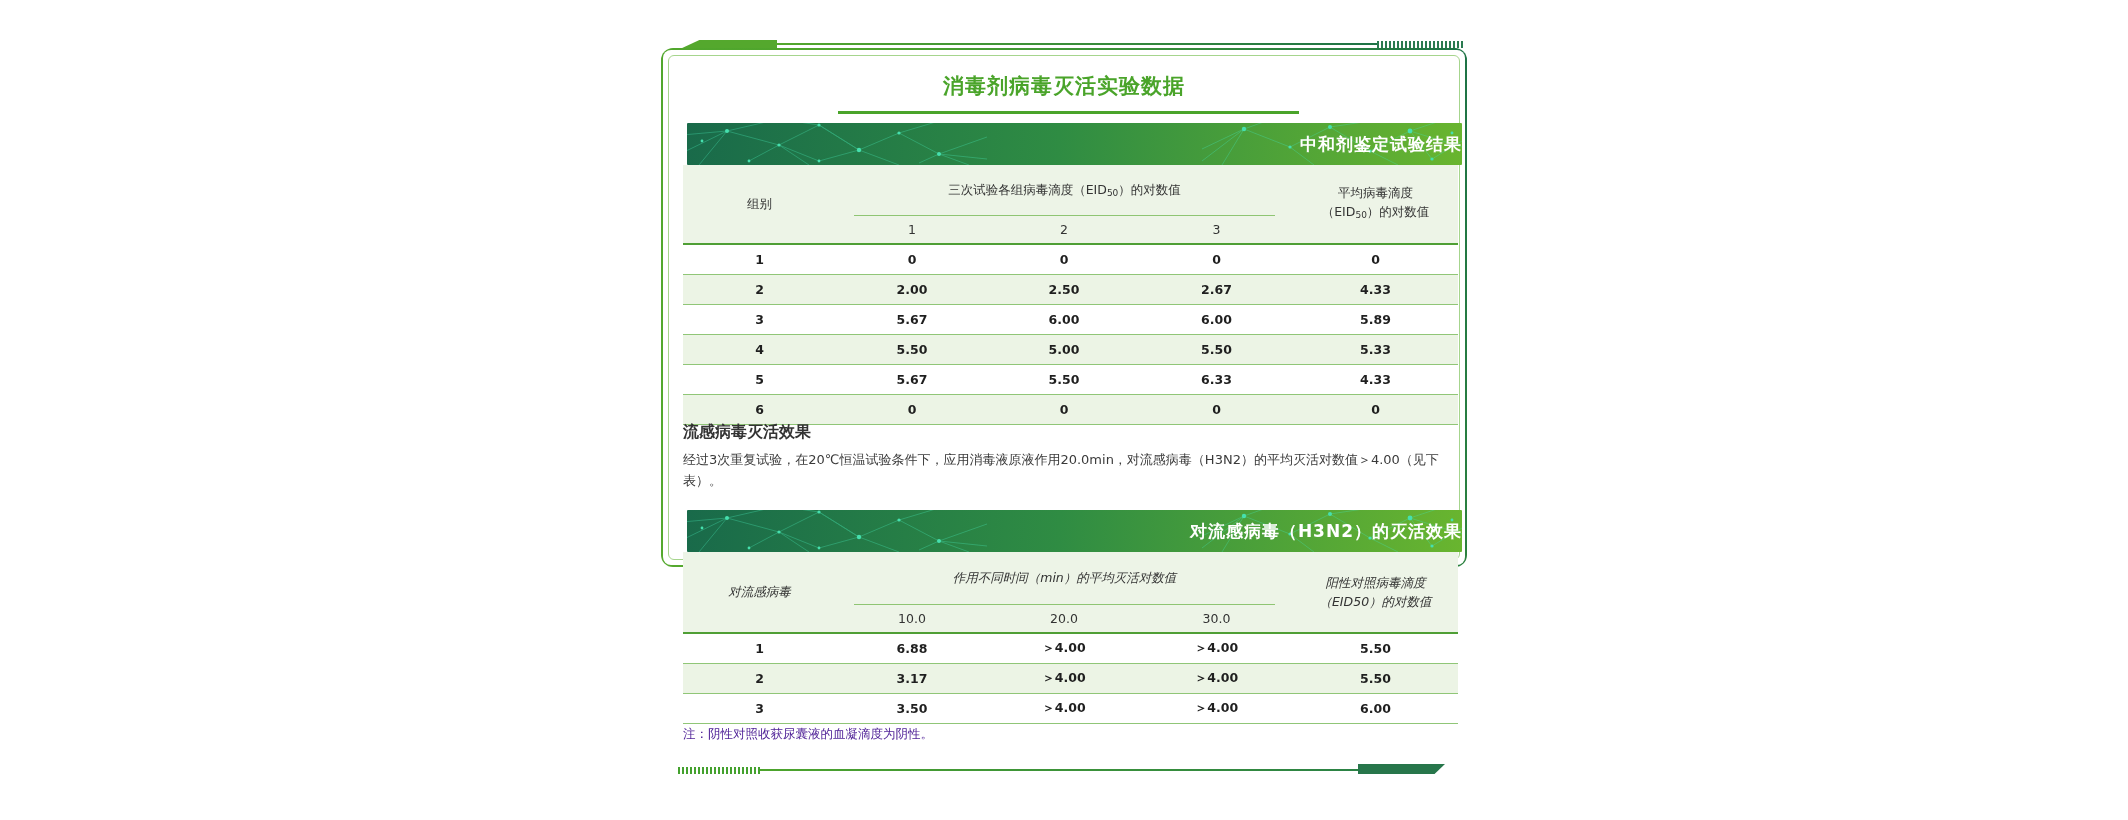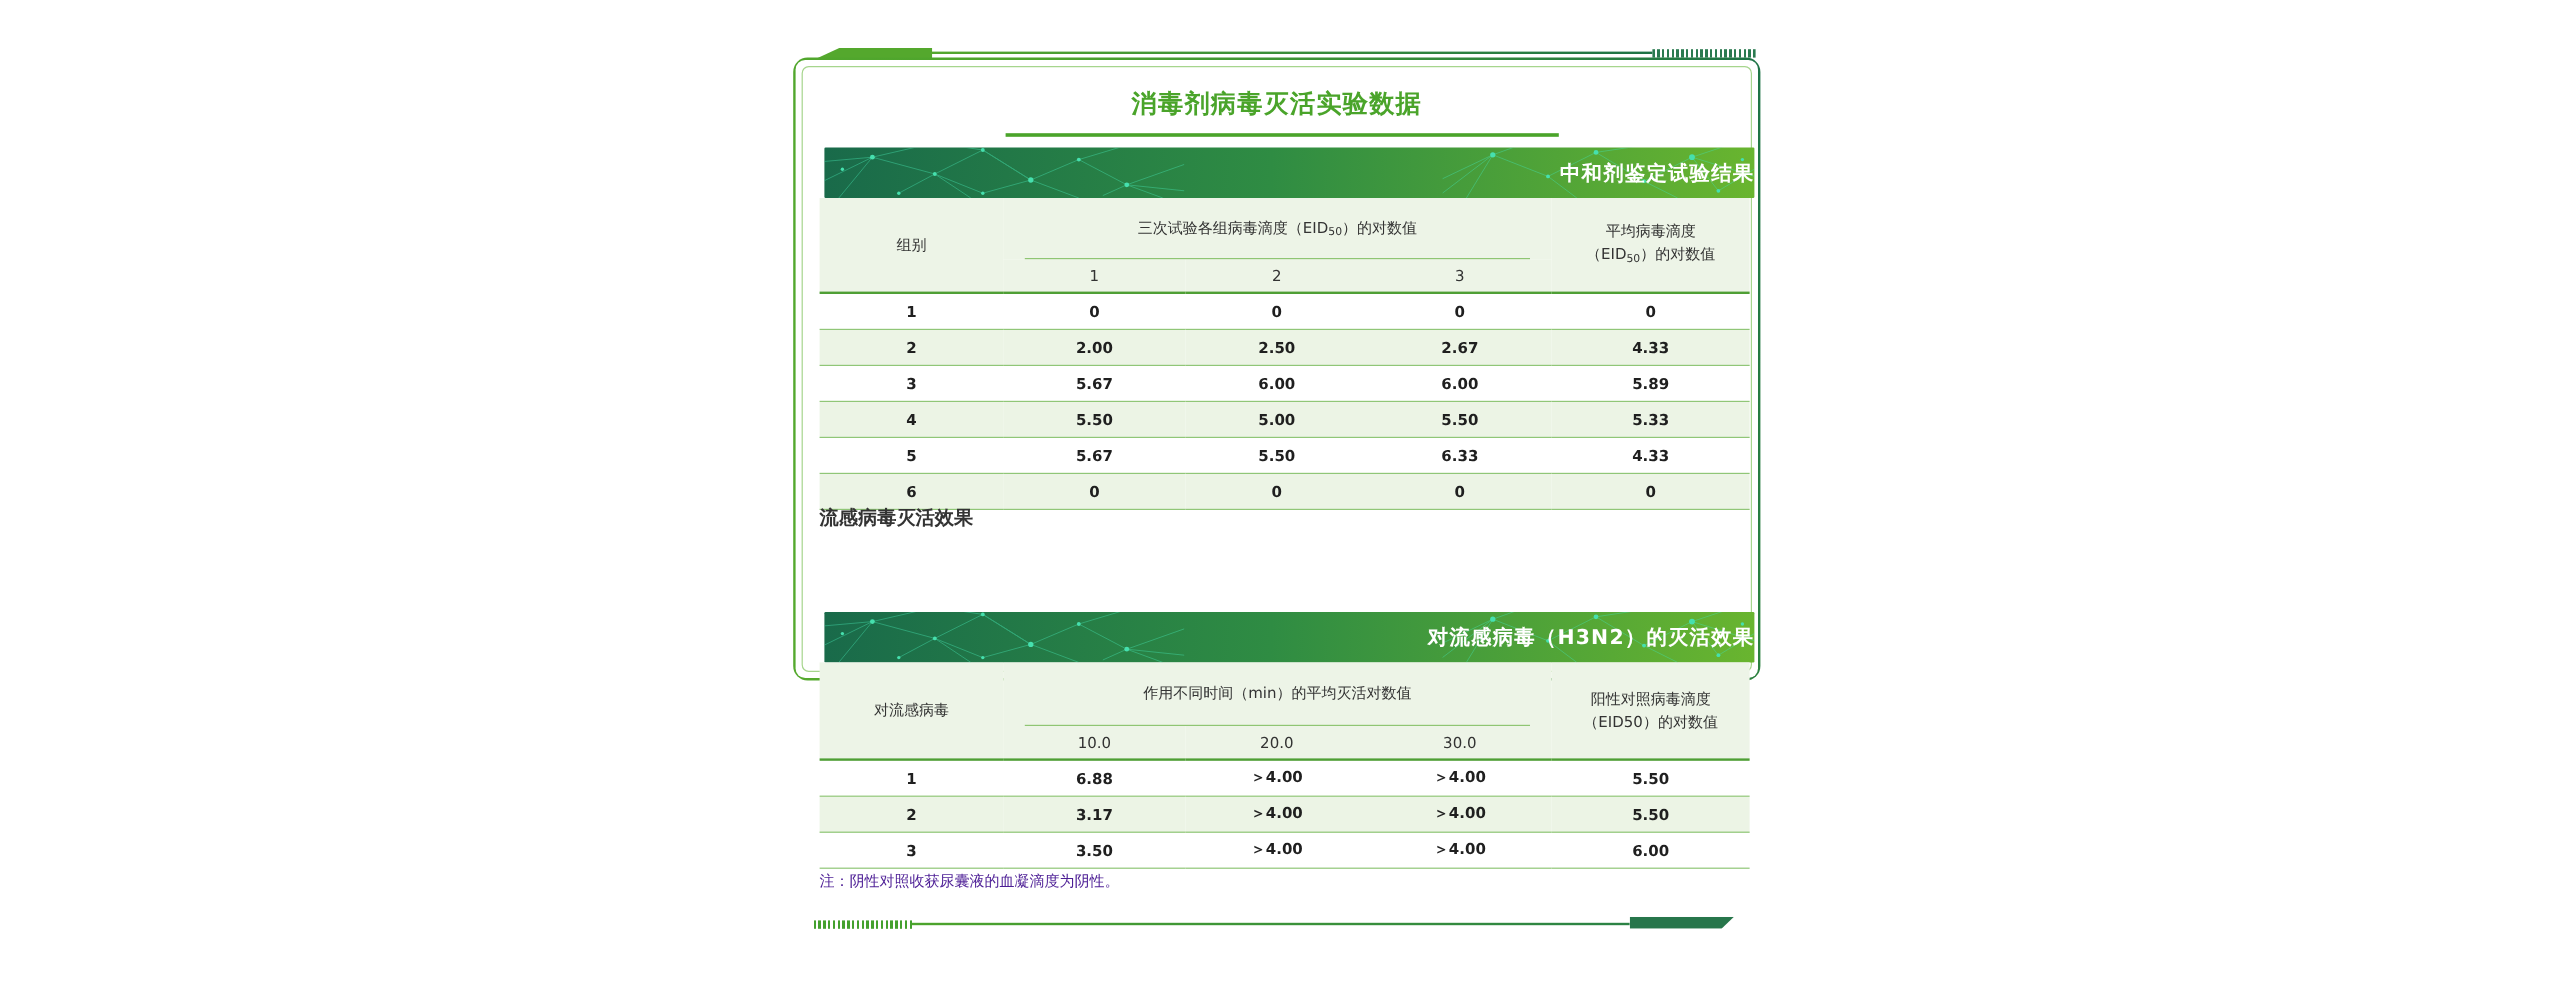--- a/index.html
+++ b/index.html
@@ -44,21 +44,21 @@
   .pat-left{left:0;}
   .pat-right{right:0;}
 
   
   .tbl{position:absolute;left:20px;width:775px;border-collapse:collapse;table-layout:fixed;
        font-size:12.5px;color:#222;}
   .tbl-1{top:115px;}
   .tbl-2{top:502px;}
   .tbl thead th{background:#edf4e7;font-weight:500;color:#333;text-align:center;vertical-align:middle;padding:0;}
   .tbl .rowA th{height:51px;}
-  .tbl-2 .rowA th{height:53px;}
+  .tbl-2 .rowA th{height:53px;font-style:italic;}
   .tbl .rowB th{height:27px;font-weight:500;}
   .group-th{position:relative;}
   .group-th::after{content:"";position:absolute;left:18px;right:18px;bottom:0;height:1px;background:#8fc573;}
   .right-th div{line-height:19px;}
   .tbl sub{font-size:9px;vertical-align:-2px;}
   .tbl tbody td{height:29px;text-align:center;font-weight:600;color:#1f1f1f;
                 border-top:1px solid #90c677;padding:0;}
   .tbl tbody tr:first-child td{border-top:2px solid #4f9f35;}
   .tbl tbody tr:last-child td{border-bottom:1px solid #90c677;}
   .tbl tbody tr:nth-child(even) td{background:#ecf4e5;}
@@ -204,20 +204,21 @@
               <td>6</td>
               <td>0</td>
               <td>0</td>
               <td>0</td>
               <td>0</td>
             </tr>
         </tbody>
       </table>
 
       <div class="sec-heading">流感病毒灭活效果</div>
+      <div class="paragraph">经过3次重复试验，在20℃恒温试验条件下，应用消毒液原液作用20.0min，对流感病毒（H3N2）的平均灭活对数值＞4.00（见下表）。</div>
 
       <div class="banner banner-2">
         <svg class="pat pat-left" width="300" height="42" viewBox="0 0 300 42">
           <g stroke="#46e0ae" stroke-width="0.8" opacity="0.45" fill="none">
             <polyline points="-5,30 40,8 92,22 132,2 172,27 212,10 252,31 300,14"></polyline>
             <polyline points="40,8 92,-4 132,2"></polyline>
               <polyline points="40,8 12,42"></polyline>
             <polyline points="92,22 122,42"></polyline>
               <polyline points="172,27 212,42"></polyline>
             <polyline points="132,2 172,27"></polyline>

